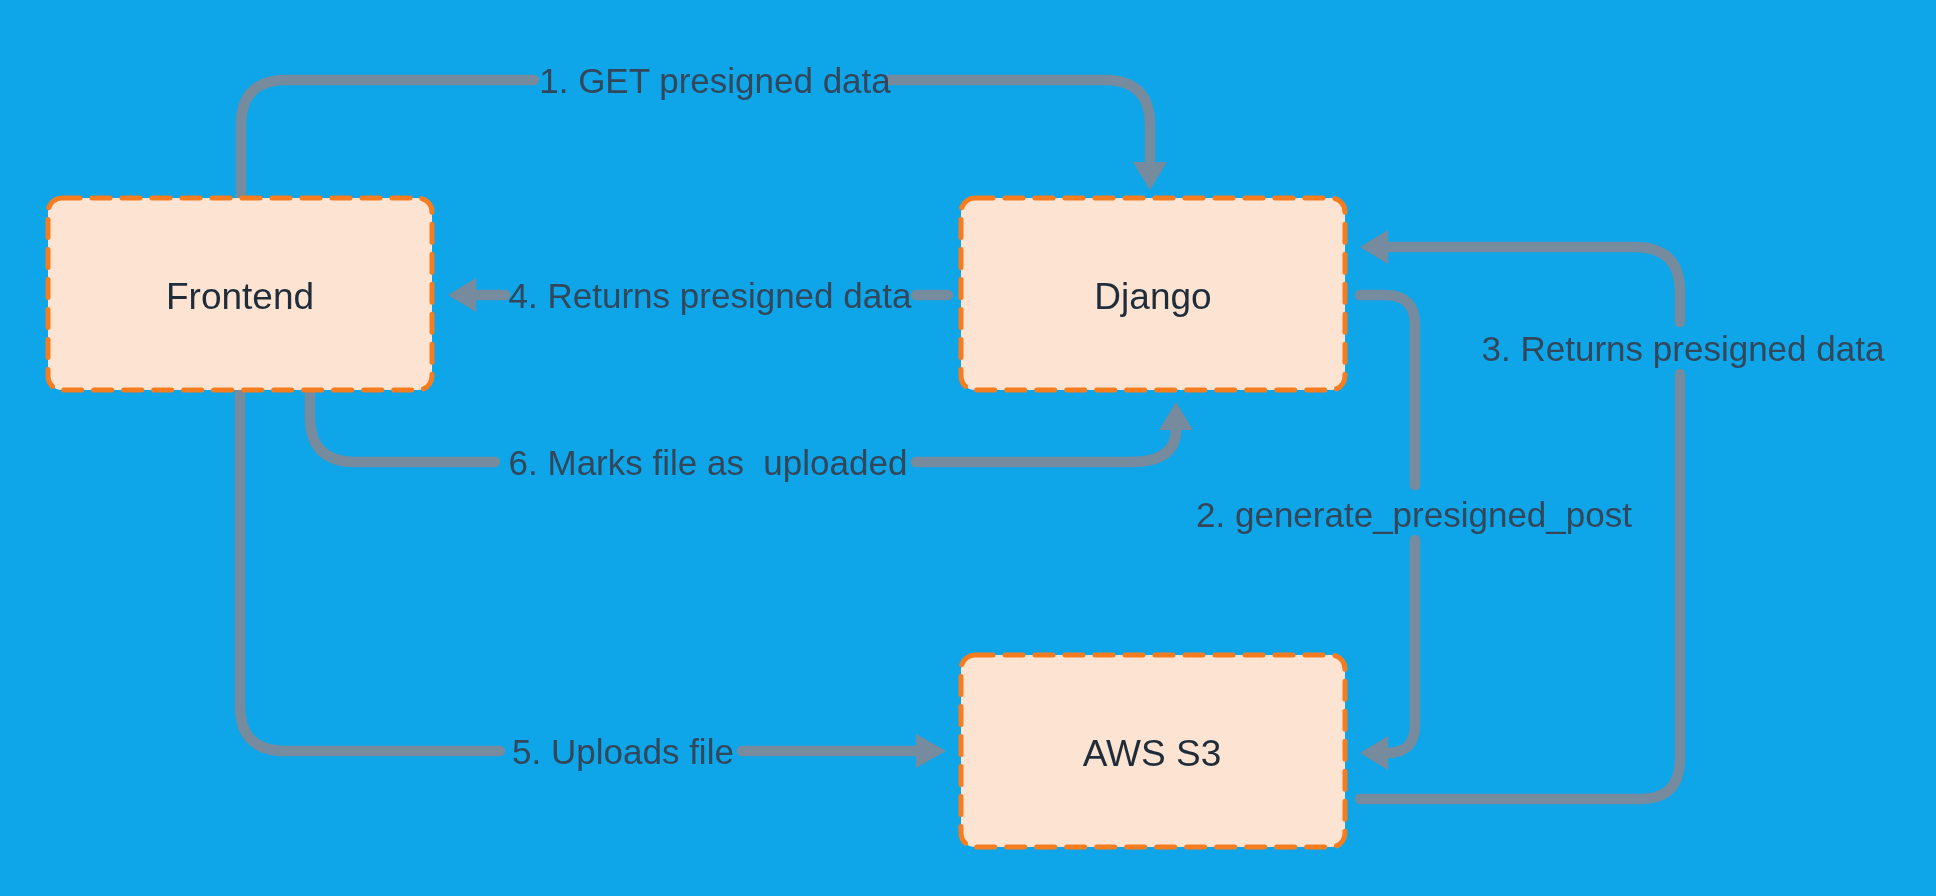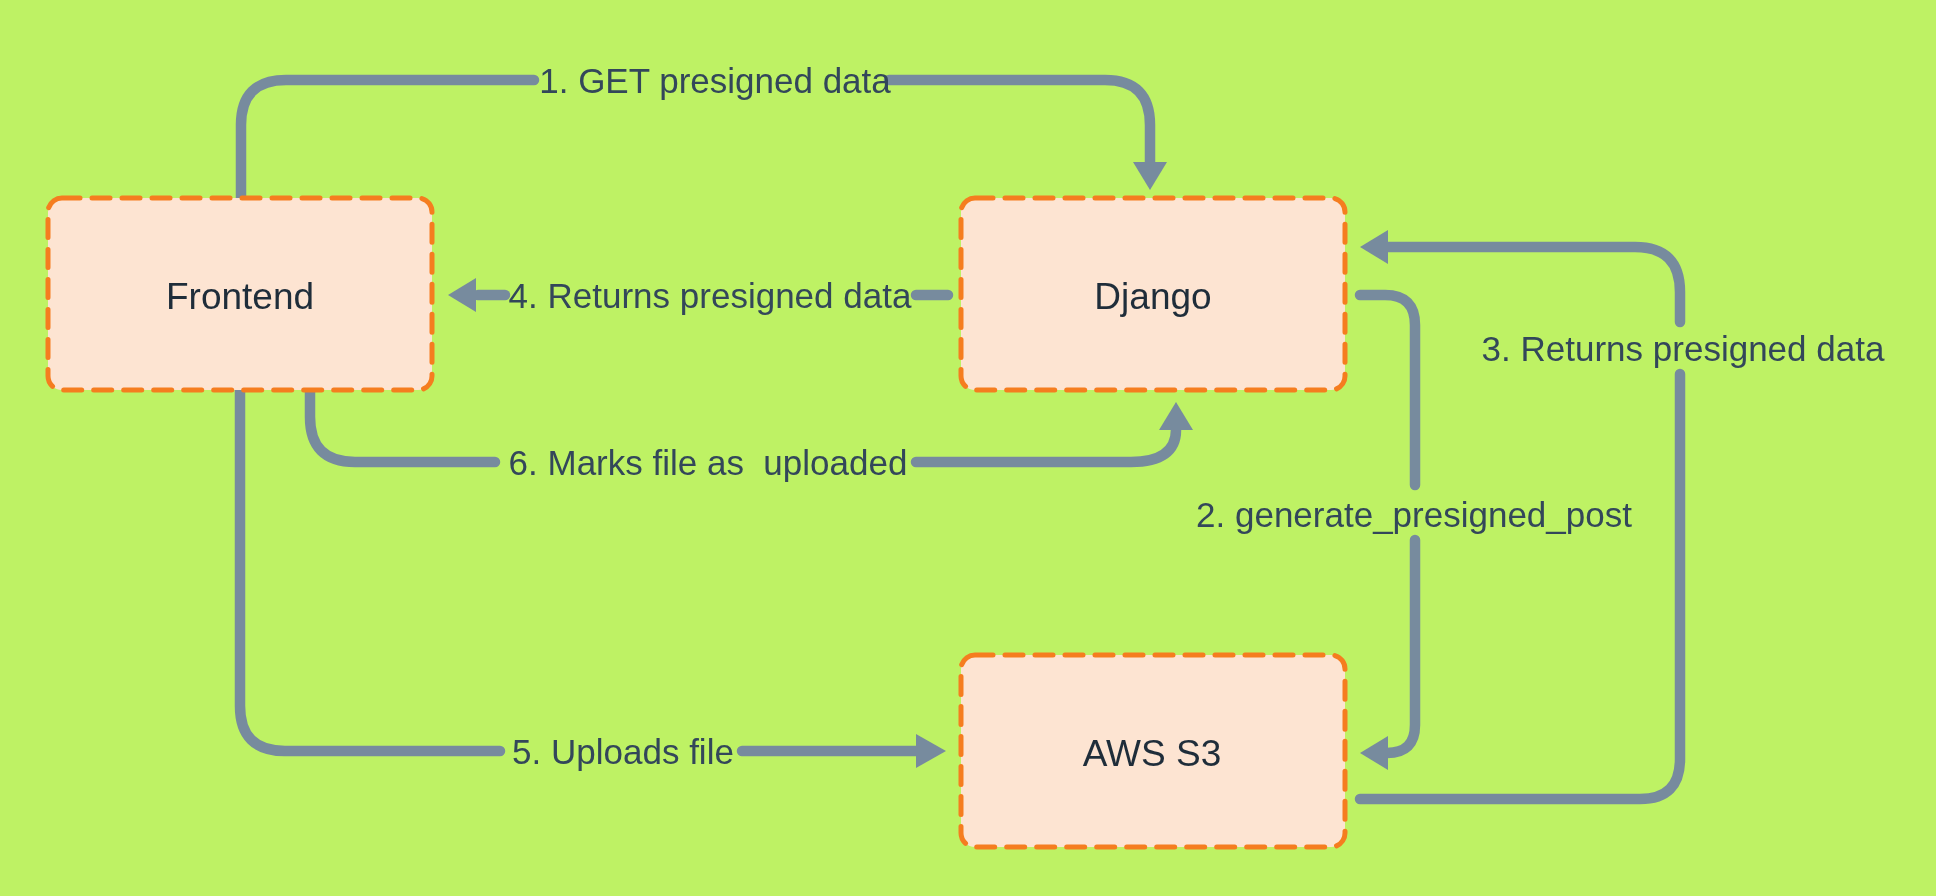--- a/index.html
+++ b/index.html
@@ -7,21 +7,21 @@
     padding: 0;
   }
   body {
     background: #edf2f6;
     font-family: "Liberation Sans", sans-serif;
   }
   .canvas {
     position: relative;
     width: 1936px;
     height: 896px;
-    background: #bef264;
+    background: #0ea5e9;
     overflow: hidden;
   }
   svg {
     display: block;
     width: 1936px;
     height: 896px;
   }
   .flow-line {
     fill: none;
     stroke: #778b9e;

